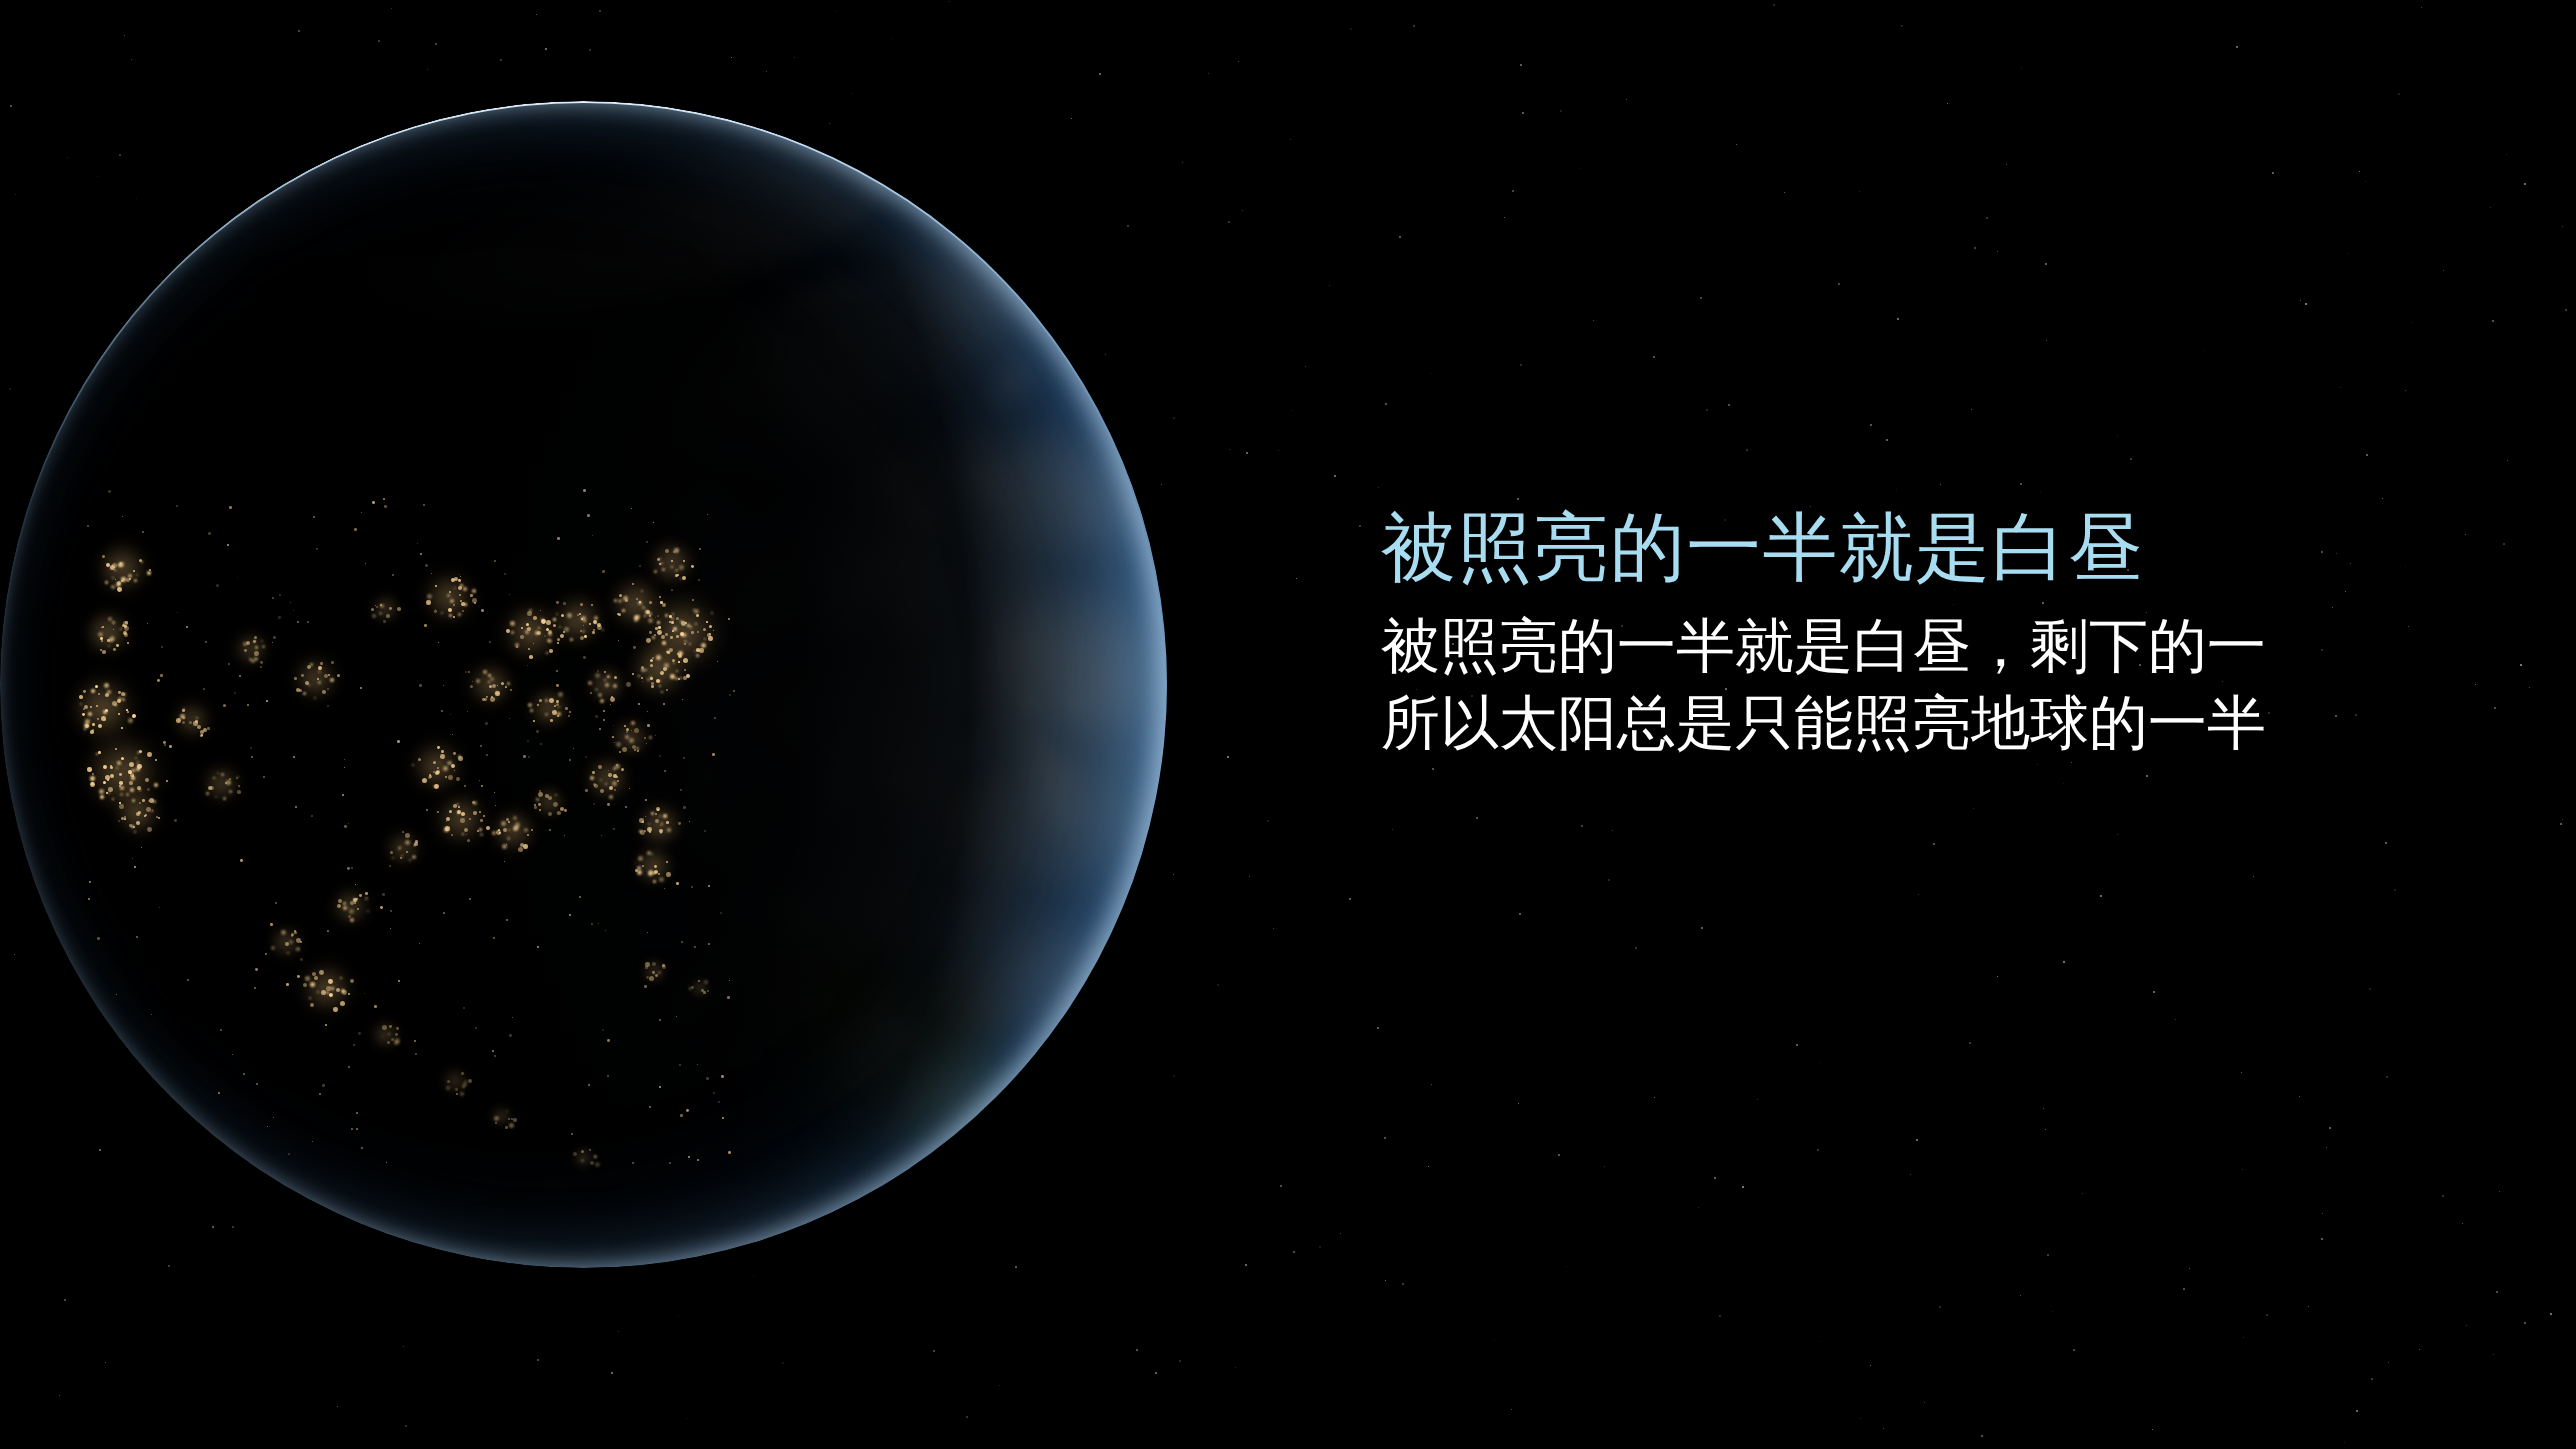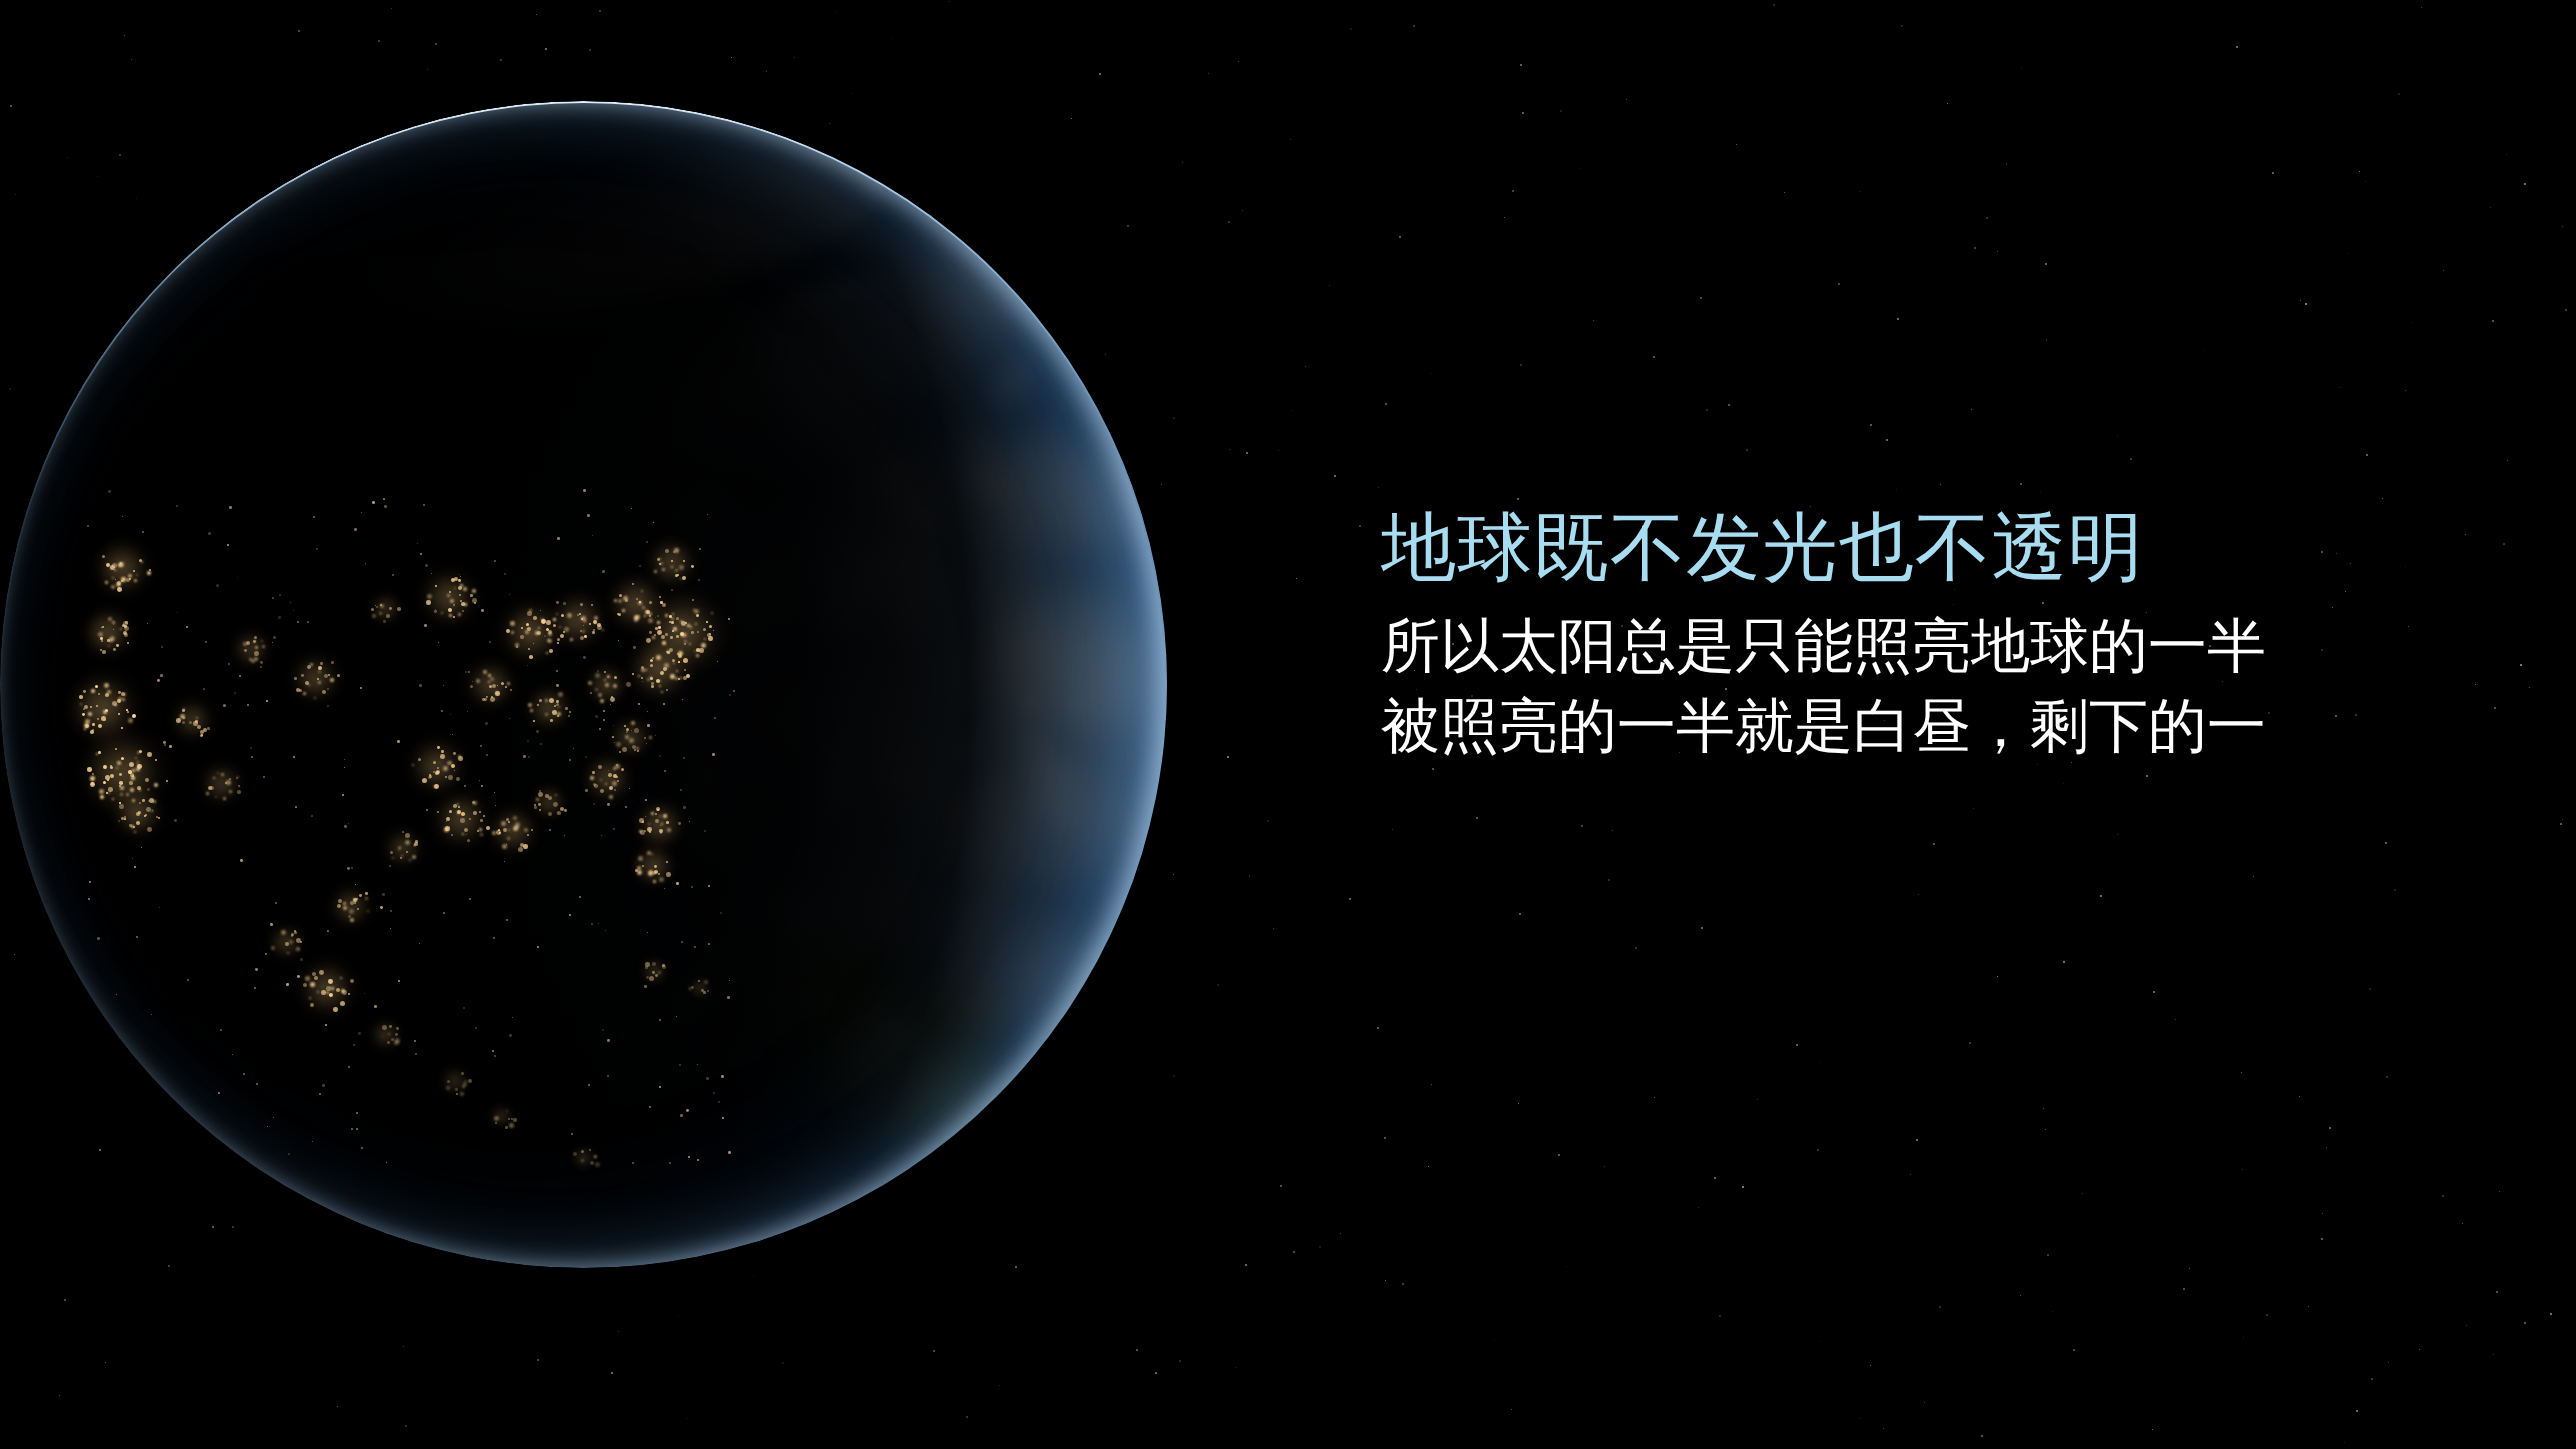--- a/index.html
+++ b/index.html
@@ -1761,19 +1761,19 @@
           <span class="citylight" style="left:618px;top:539px;width:1.3px;height:1.3px;opacity:0.58;filter:blur(0.5px);"></span>
           <span class="citylight" style="left:671px;top:488px;width:1.7px;height:1.7px;opacity:0.27;"></span>
           <span class="citylight" style="left:642px;top:580px;width:1.1px;height:1.1px;opacity:0.37;filter:blur(0.5px);"></span>
         </div>
       <div class="limb-glow"></div>
       <div class="rim"></div>
     </div>
   </div>
 
   <div id="textblock">
-    <div id="headline">地球既不发光也不透明</div>
+    <div id="headline">被照亮的一半就是白昼</div>
+    <p class="bodyline l2">被照亮的一半就是白昼，剩下的一</p>
     <p class="bodyline l1">所以太阳总是只能照亮地球的一半</p>
-    <p class="bodyline l2">被照亮的一半就是白昼，剩下的一</p>
   </div>
 
 </div>
 
 
 </body></html>

